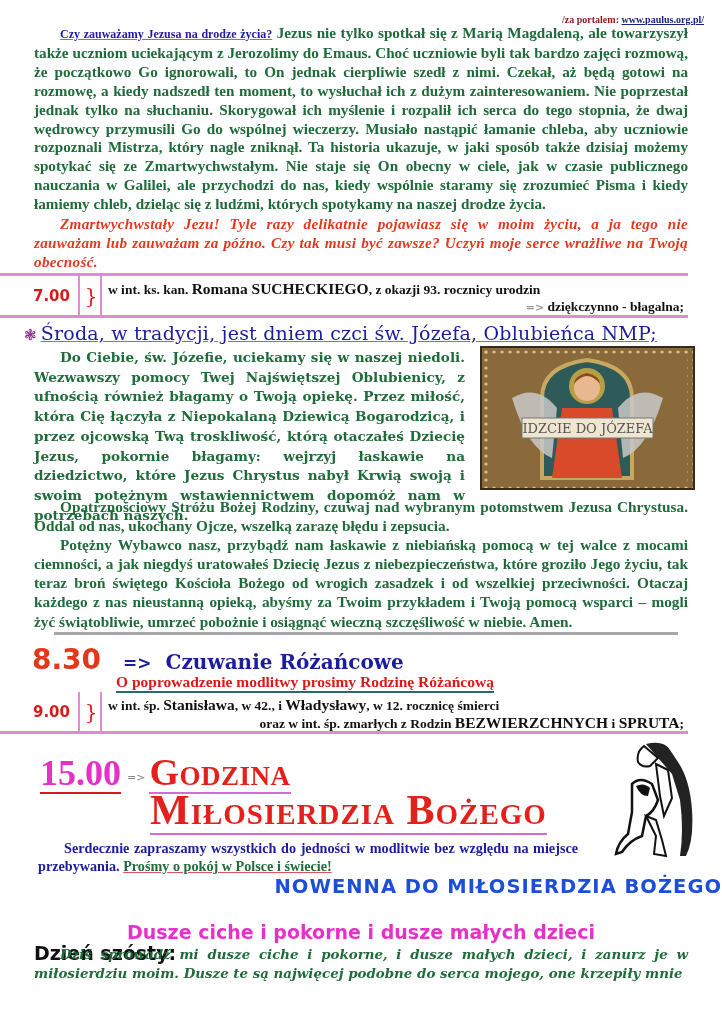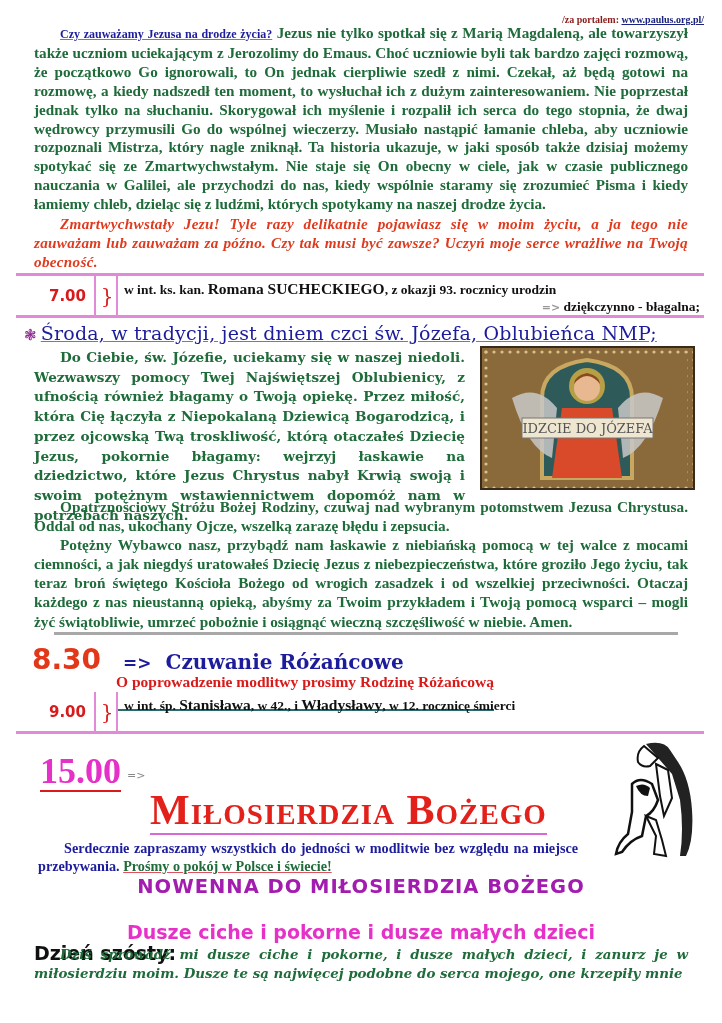--- a/index.html
+++ b/index.html
@@ -2,21 +2,21 @@
 <html><head>
 <meta charset="utf-8">
 <style>
   html, body { margin:0; padding:0; background:#ffffff; }
   body { width:722px; height:1023px; position:relative; overflow:hidden; font-family:"DejaVu Serif", serif; }
   .source { position:absolute; right:18px; top:14px; font-family:"Liberation Serif", serif; font-size:10px; font-weight:bold; color:#8a1a1a; }
   .source a { color:#1a237e; text-decoration:underline; }
   .p1 { position:absolute; left:34px; top:24px; width:654px; font-family:"Liberation Serif", serif; font-weight:bold; font-size:15.2px; line-height:18.9px; color:#1f6b3a; text-align:justify; text-indent:26px; margin:0; }
   .p1 .lead { color:#1c1c9c; text-decoration:underline; text-decoration-color:#e05060; font-size:12px; }
   .prayer1 { position:absolute; left:34px; top:214px; width:654px; font-family:"Liberation Serif", serif; font-weight:bold; font-style:italic; font-size:15.2px; line-height:19px; color:#e03a1e; text-align:justify; text-indent:26px; margin:0; letter-spacing:0.3px; }
-  .mass-row { position:absolute; left:16px; width:688px; border-top:3px solid #e28ad8; border-bottom:3px solid #e28ad8; }
+  .mass-row { position:absolute; left:0; width:688px; border-top:3px solid #e28ad8; border-bottom:3px solid #e28ad8; }
   .mass-row.r1 { top:273px; height:39px; }
   .mass-row.r2 { top:692px; height:39px; border-top:none; }
   .mass-time { position:absolute; left:0; top:0; width:80px; height:100%; display:flex; align-items:center; justify-content:flex-end; padding-right:8px; box-sizing:border-box; font-family:"DejaVu Sans", sans-serif; font-weight:bold; font-size:15px; color:#d91a1a; border-right:2px solid #e28ad8; }
   .brace { position:absolute; left:82px; top:0; width:20px; height:100%; display:flex; align-items:center; justify-content:center; font-size:20px; color:#d91a1a; border-right:2px solid #e28ad8; box-sizing:border-box; }
   .mass-text { position:absolute; left:108px; top:4px; right:4px; font-family:"Liberation Serif", serif; font-weight:bold; font-size:13.5px; line-height:17px; color:#111; }
   .mass-text .big { font-size:15.5px; }
   .mass-text .l2 { text-align:right; }
   .arrow-small { color:#999; font-size:11px; font-family:"DejaVu Sans", sans-serif; }
   .sroda { position:absolute; left:24px; top:322px; font-family:"DejaVu Serif", serif; font-weight:normal; font-size:19px; color:#1c1c9c; letter-spacing:0.2px; }
   .sroda .t { text-decoration:underline; text-decoration-color:#e05060; }
@@ -24,30 +24,30 @@
   .joseph-text { position:absolute; left:34px; top:348px; width:431px; font-family:"DejaVu Serif", serif; font-weight:bold; font-size:13.6px; line-height:19.7px; color:#1f6b3a; text-align:justify; margin:0; }
   .joseph-text .ind { text-indent:26px; display:block; }
   .joseph-wide { position:absolute; left:34px; top:497px; width:654px; font-family:"Liberation Serif", serif; font-weight:bold; font-size:15.3px; line-height:19.1px; color:#1f6b3a; text-align:justify; margin:0; }
   .joseph-wide .ind { text-indent:26px; display:block; }
   .icon-img { position:absolute; left:480px; top:346px; width:215px; height:144px; border:2px solid #3a2a1a; box-sizing:border-box; background:#6a4a2a; overflow:hidden; }
   .sep-grey { position:absolute; left:54px; top:632px; width:624px; height:3px; background:#a8a8a8; }
   .t830 { position:absolute; left:32px; top:643px; display:flex; align-items:baseline; }
   .t830 .time { font-family:"DejaVu Sans", sans-serif; font-weight:bold; font-size:28px; color:#e3371a; }
   .t830 .arr { font-family:"DejaVu Sans", sans-serif; font-weight:bold; font-size:17px; color:#1c1c9c; margin:0 14px 0 22px; }
   .t830 .label { font-family:"DejaVu Serif", serif; font-weight:bold; font-size:20px; color:#1c1c9c; }
-  .rosary-note { position:absolute; left:116px; top:673px; font-family:"Liberation Serif", serif; font-weight:bold; font-size:15.5px; color:#d91a1a; border-bottom:2px solid #2a6a6a; padding-bottom:18px; }
+  .rosary-note { position:absolute; left:116px; top:673px; font-family:"Liberation Serif", serif; font-weight:bold; font-size:15.5px; color:#d91a1a; border-bottom:2px solid #2a6a6a; padding-bottom:0; }
   .godz-line { position:absolute; left:40px; top:752px; display:flex; align-items:flex-end; }
   .godz-time { font-family:"Liberation Serif", serif; font-weight:bold; font-size:36px; color:#e631c8; border-bottom:2px solid #d91a1a; line-height:38px; }
   .godz-arr { font-family:"DejaVu Sans", sans-serif; font-size:11px; color:#888; margin:0 4px 10px 6px; }
   .godz-title { font-family:"Liberation Serif", serif; font-weight:bold; font-size:38px; color:#e3201a; border-bottom:2px solid #d86ad8; line-height:40px; font-variant:small-caps; letter-spacing:0.5px; }
   .milo { position:absolute; left:150px; top:787px; font-family:"Liberation Serif", serif; font-weight:bold; font-size:42px; color:#e3201a; border-bottom:2px solid #d86ad8; line-height:46px; font-variant:small-caps; letter-spacing:1px; }
   .figure { position:absolute; left:606px; top:740px; width:96px; height:118px; }
   .invite { position:absolute; left:34px; top:835px; width:540px; font-family:"Liberation Serif", serif; font-weight:bold; font-size:14.2px; line-height:18.4px; color:#1c1c9c; text-align:justify; text-indent:26px; margin:4px; }
   .invite .g { color:#1f6b3a; text-decoration:underline; text-decoration-color:#e05060; }
-  .novena { position:absolute; left:0; width:722px; top:875px; text-align:center; font-family:"DejaVu Sans", sans-serif; font-weight:bold; font-size:19.5px; color:#a21caf; letter-spacing:1px; }
+  .novena { position:absolute; left:0; width:722px; top:875px; text-align:right; font-family:"DejaVu Sans", sans-serif; font-weight:bold; font-size:19.5px; color:#1d4ed8; letter-spacing:1px; }
   .day { position:absolute; left:34px; top:942px; font-family:"DejaVu Sans", sans-serif; font-weight:bold; font-size:19px; color:#111; }
   .day-title { position:absolute; left:0; width:722px; top:921px; text-align:center; font-family:"DejaVu Sans", sans-serif; font-weight:bold; font-size:19px; color:#e631c8; }
   .novena-text { position:absolute; left:34px; top:945px; width:654px; font-family:"DejaVu Serif", serif; font-style:italic; font-weight:bold; font-size:13.4px; line-height:18.6px; color:#1f6b3a; text-align:justify; text-indent:26px; margin:0; }
 </style>
 </head>
 <body>
 
 <div class="source">
   <span>/za portalem: </span><a>www.paulus.org.pl/</a>
 </div>
@@ -110,26 +110,28 @@
   <span class="label">Czuwanie Różańcowe</span>
 </div>
 
 <div class="rosary-note">O poprowadzenie modlitwy prosimy Rodzinę Różańcową</div>
 
 <div class="mass-row r2">
   <div class="mass-time">9.00</div>
   <div class="brace">}</div>
   <div class="mass-text">
     <div><span>w int. śp. </span><span class="big">Stanisława</span><span>, w 42., i </span><span class="big">Władysławy</span><span>, w 12. rocznicę śmierci</span></div>
+    <div class="l2"><span>oraz w int. śp. zmarłych z Rodzin </span><span class="big">BEZWIERZCHNYCH</span><span> i </span><span class="big">SPRUTA</span><span>;</span></div>
   </div>
 </div>
 
 <div class="godz-line">
   <span class="godz-time">15.00</span>
   <span class="godz-arr">=&gt;</span>
+  <span class="godz-title">Godzina</span>
 </div>
 
 <div class="milo">Miłosierdzia Bożego</div>
 
 <svg class="figure" viewBox="0 0 96 118">
   <path d="M40 4 Q58 0 64 10 L72 22 Q84 40 86 70 Q88 100 80 116 L74 116 Q78 90 74 60 L66 34 Z" fill="#222"></path>
   <path d="M38 6 Q30 12 32 22 Q36 28 44 26 L52 18 Z" fill="#fff" stroke="#111" stroke-width="2"></path>
   <path d="M50 24 L62 30 L66 58 L58 76 L54 56 Z" fill="#fff" stroke="#111" stroke-width="2"></path>
   <path d="M26 44 Q34 36 46 44 L52 60 Q48 72 40 76 L36 96 Q24 100 16 112 L10 114 Q12 102 22 94 L26 72 Z" fill="#fff" stroke="#111" stroke-width="2.5"></path>
   <path d="M30 46 Q38 42 44 48 L42 56 Q34 56 30 46 Z" fill="#111"></path>

